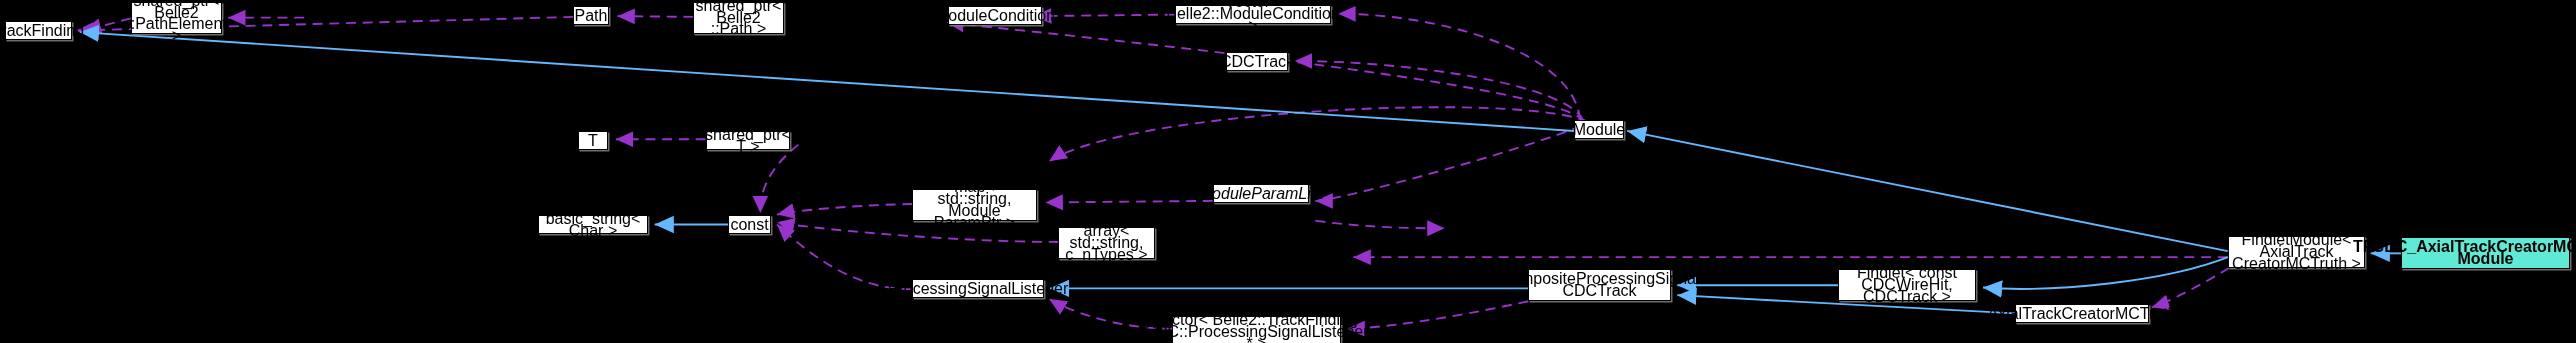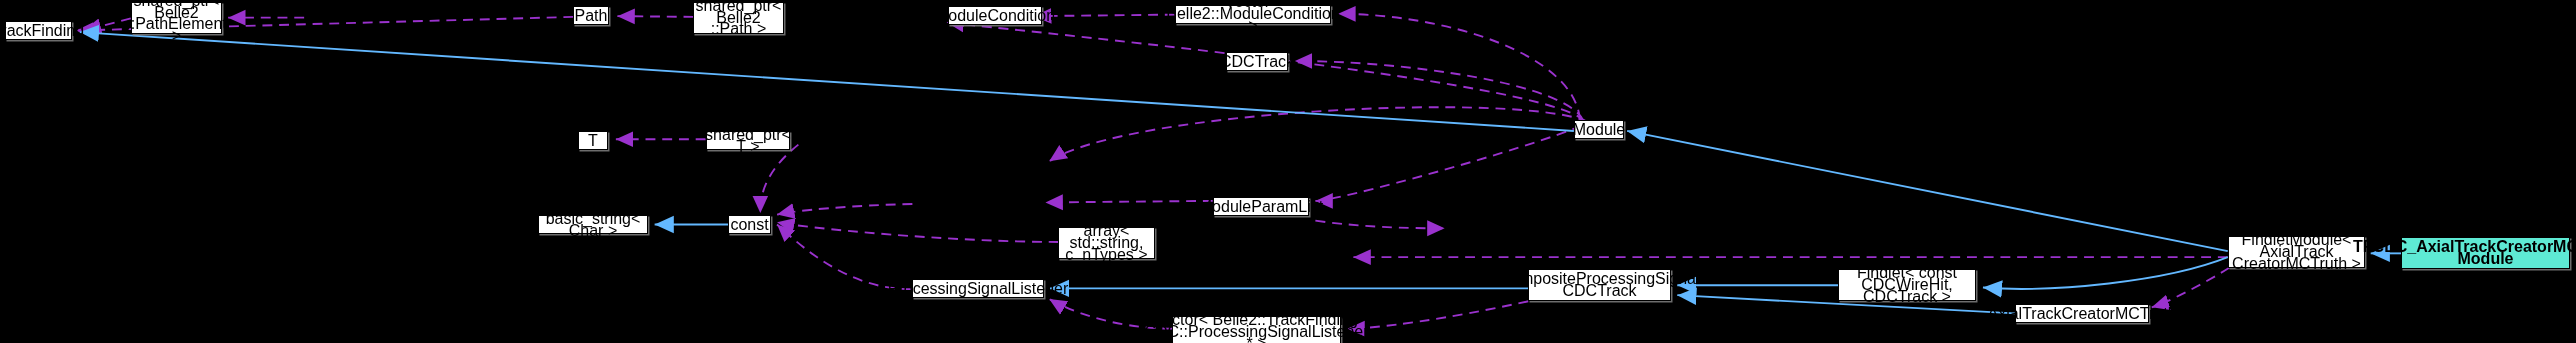--- a/index.html
+++ b/index.html
@@ -104,21 +104,23 @@
   <div class="node" style="left: 693px; top: 1.5px; width: 91px; height: 32px;">shared_ptr&lt; Belle2
 ::Path &gt;</div>
   <div class="node" style="left: 948px; top: 6px; width: 94px; height: 19px;">ModuleCondition</div>
   <div class="node" style="left: 1175px; top: 4.6px; width: 156px; height: 19px;">vector&lt; Belle2::ModuleCondition &gt;</div>
   <div class="node" style="left: 1226px; top: 52px; width: 62px; height: 19px;">CDCTrack</div>
   <div class="node" style="left: 1574px; top: 120px; width: 50px; height: 19px;">Module</div>
   <div class="node" style="left: 578px; top: 131px; width: 30px; height: 19px;">T</div>
   <div class="node" style="left: 706px; top: 131px; width: 84px; height: 19px;">shared_ptr&lt; T &gt;</div>
   <div class="node" style="left: 538px; top: 215px; width: 110px; height: 19px;">basic_string&lt; Char &gt;</div>
   <div class="node" style="left: 728px; top: 215px; width: 43px; height: 19px;">const</div>
-  <div class="node" style="left: 1213px; top: 197px; width: 96px; height: 19px;">ModuleParamList</div>
+  <div class="node" style="left: 912px; top: 189px; width: 125px; height: 32px;">map&lt; std::string, Module
+ParamPtr &gt;</div>
+  <div class="node" style="left: 1213px; top: 184px; width: 96px; height: 19px; font-style: italic;">ModuleParamList</div>
   <div class="node" style="left: 1058px; top: 227px; width: 97px; height: 32px;">array&lt; std::string,
 c_nTypes &gt;</div>
   <div class="node" style="left: 912px; top: 279px; width: 132px; height: 19px;">ProcessingSignalListener</div>
   <div class="node" style="left: 1172px; top: 316px; width: 169px; height: 32px;">vector&lt; Belle2::TrackFinding
 CDC::ProcessingSignalListener * &gt;</div>
   <div class="node" style="left: 1528px; top: 269px; width: 143px; height: 32px;">CompositeProcessingSignal
 CDCTrack</div>
   <div class="node" style="left: 1838px; top: 269px; width: 138px; height: 32px;">Findlet&lt; const CDCWireHit,
 CDCTrack &gt;</div>
   <div class="node" style="left: 2015px; top: 304px; width: 134px; height: 19px;">AxialTrackCreatorMCTruth</div>

